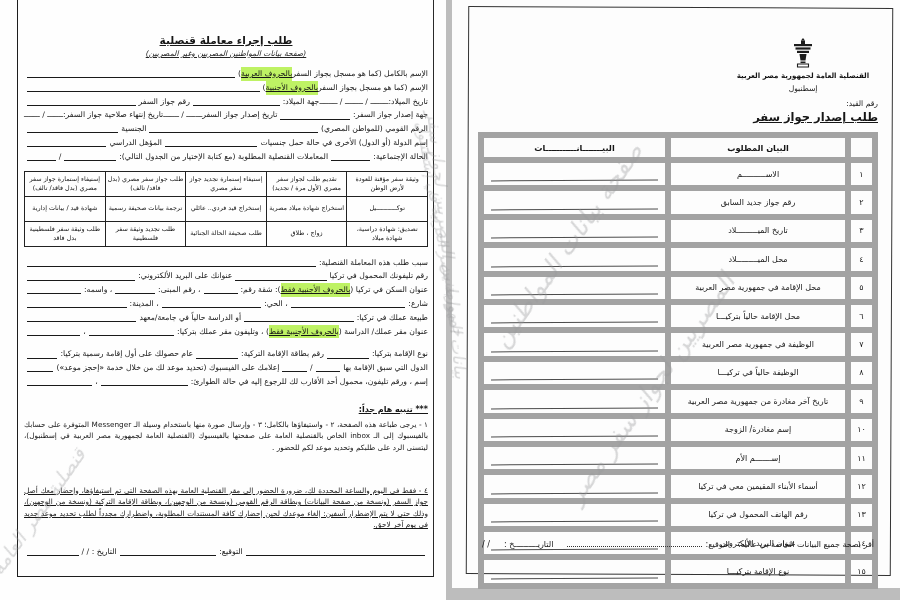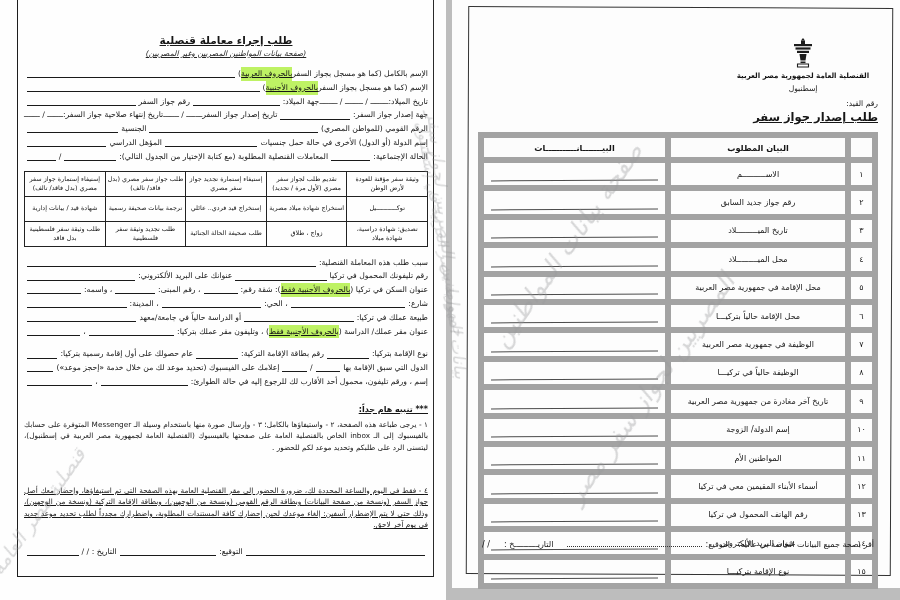--- a/index.html
+++ b/index.html
@@ -355,29 +355,29 @@
           <tr>
             <td class="num">٩</td>
             <td class="lblc">تاريخ آخر مغادرة من جمهورية مصر العربية</td>
             <td class="val">
               <div class="hline"></div>
             </td>
           </tr>
 
           <tr>
             <td class="num">١٠</td>
-            <td class="lblc">إسم الدولة/ الزوجة</td>
+            <td class="lblc">إسم مغادرة/ الزوجة</td>
             <td class="val">
               <div class="hline"></div>
             </td>
           </tr>
 
           <tr>
             <td class="num">١١</td>
-            <td class="lblc">المواطنين الأم</td>
+            <td class="lblc">إســـــــم الأم</td>
             <td class="val">
               <div class="hline"></div>
             </td>
           </tr>
 
           <tr>
             <td class="num">١٢</td>
             <td class="lblc">أسماء الأبناء المقيمين معي في تركيا</td>
             <td class="val">
               <div class="hline"></div>

